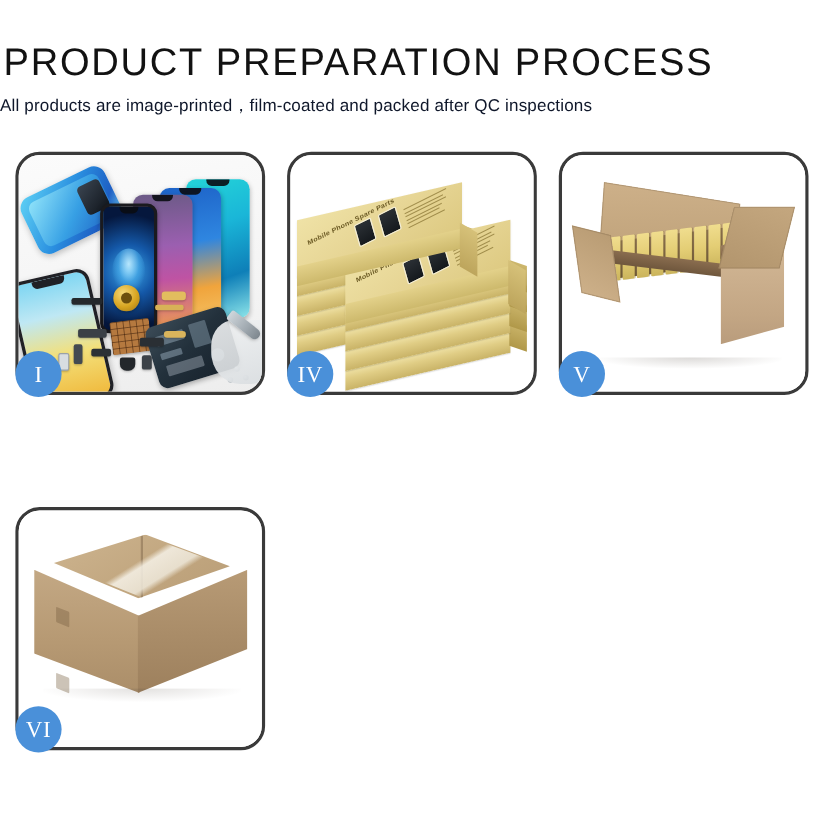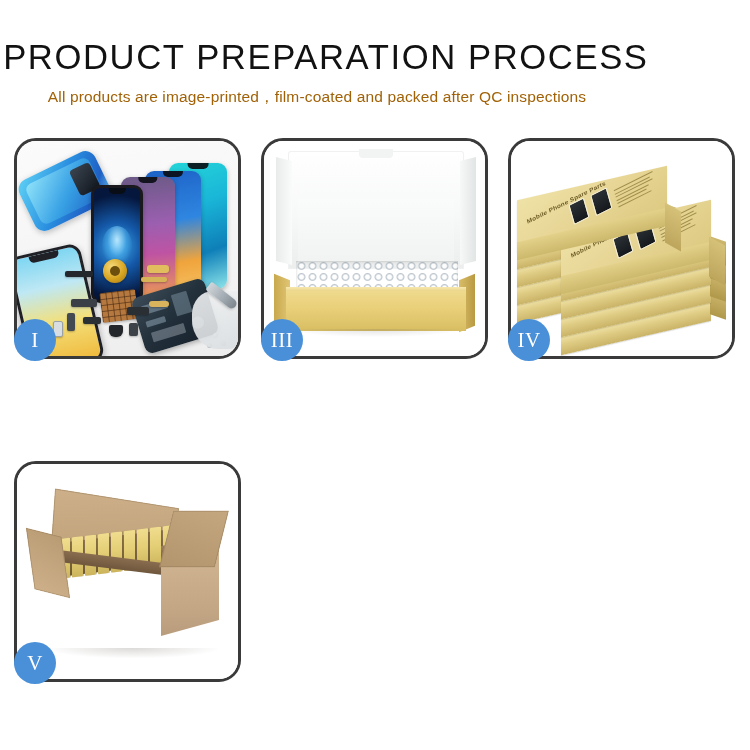--- a/index.html
+++ b/index.html
@@ -7,38 +7,38 @@
   html, body {
     width: 750px; height: 750px;
     background: #ffffff;
     font-family: "Liberation Sans", sans-serif;
     overflow: hidden;
   }
 
   .page { position: relative; width: 750px; height: 750px; background: #fff; }
 
   
-  .header { width: 634px; padding-top: 36px; text-align: center; }
+  .header { width: 634px; padding-top: 36px; text-align: left; }
 
   .title {
     font-size: 35px;
     font-weight: 500;
     letter-spacing: 1.6px;
     color: #121212;
     line-height: 42px;
     white-space: nowrap;
     transform: scaleX(0.99);
   }
 
   .subtitle {
     margin-top: 9px;
     font-size: 15.5px;
     font-weight: 400;
     letter-spacing: 0.15px;
-    color: #a16207;
+    color: #0f172a;
     line-height: 20px;
     white-space: nowrap;
   }
 
   
   .grid {
     position: absolute;
     left: 14px; top: 138px;
     width: 722px; height: 546px;
     display: grid;
@@ -525,35 +525,20 @@
         <div class="screw sc2"></div>
         <div class="screw sc3"></div>
 
         <div class="hand"></div>
         <div class="tool"></div>
       </div>
       <div class="badge">I</div>
     </div>
 
 
-    <div class="panel">
-      <div class="panel-inner p3">
-        <div class="b3-lid">
-          <div class="b3-lid-tab"></div>
-        </div>
-        <div class="b3-inner-foam"></div>
-        <div class="b3-bubble"></div>
-        <div class="b3-sideL"></div>
-        <div class="b3-sideR"></div>
-        <div class="b3-rim"></div>
-        <div class="b3-front"></div>
-        <div class="b3-shadow"></div>
-      </div>
-      <div class="badge">III</div>
-    </div>
 
     <div class="panel">
       <div class="panel-inner p4">
         <div class="stack">
 
           <div class="slab" style="left:0px;  top:128px;"></div>
           <div class="slab" style="left:0px;  top:110px;"></div>
           <div class="slab" style="left:0px;  top:92px;"></div>
           <div class="slab" style="left:0px;  top:74px;"></div>
 
@@ -628,15 +613,30 @@
           <div class="c5-side"></div>
           <div class="c5-front"></div>
           <div class="c5-flapR"></div>
           <div class="c5-flapL"></div>
           <div class="c5-shadow"></div>
         </div>
       </div>
       <div class="badge">V</div>
     </div>
 
+    <div class="panel">
+      <div class="panel-inner p6">
+        <div class="c6">
+          <div class="c6-top"></div>
+          <div class="c6-seam"></div>
+          <div class="c6-tape"></div>
+          <div class="c6-left"></div>
+          <div class="c6-right"></div>
+          <div class="c6-notchA"></div>
+          <div class="c6-notchB"></div>
+          <div class="c6-shadow"></div>
+        </div>
+      </div>
+      <div class="badge">VI</div>
+    </div>
 
   </div>
 </div>
 
 </body></html>

